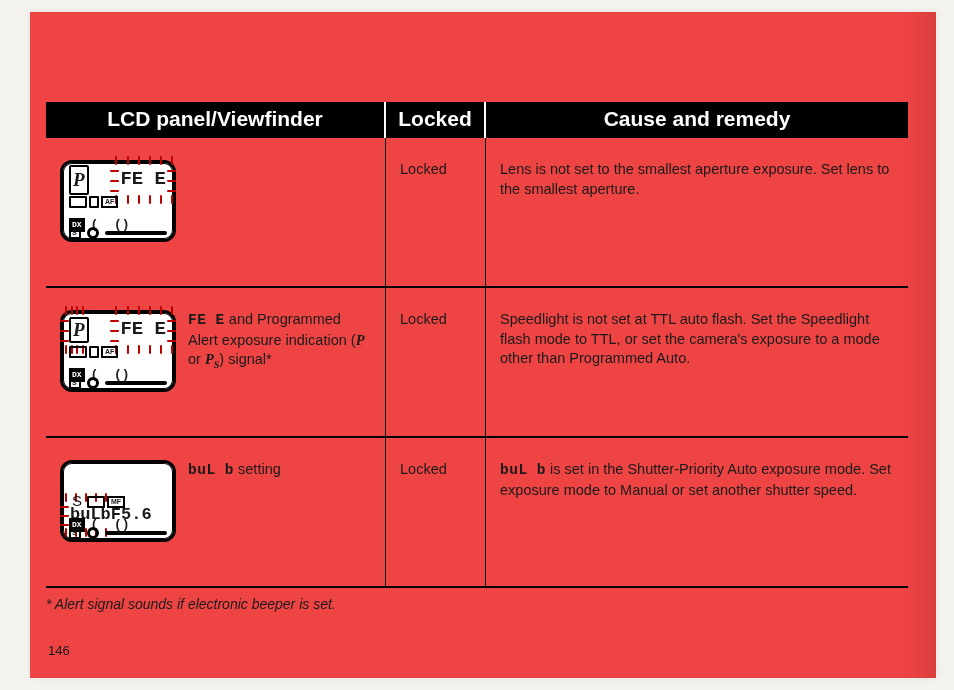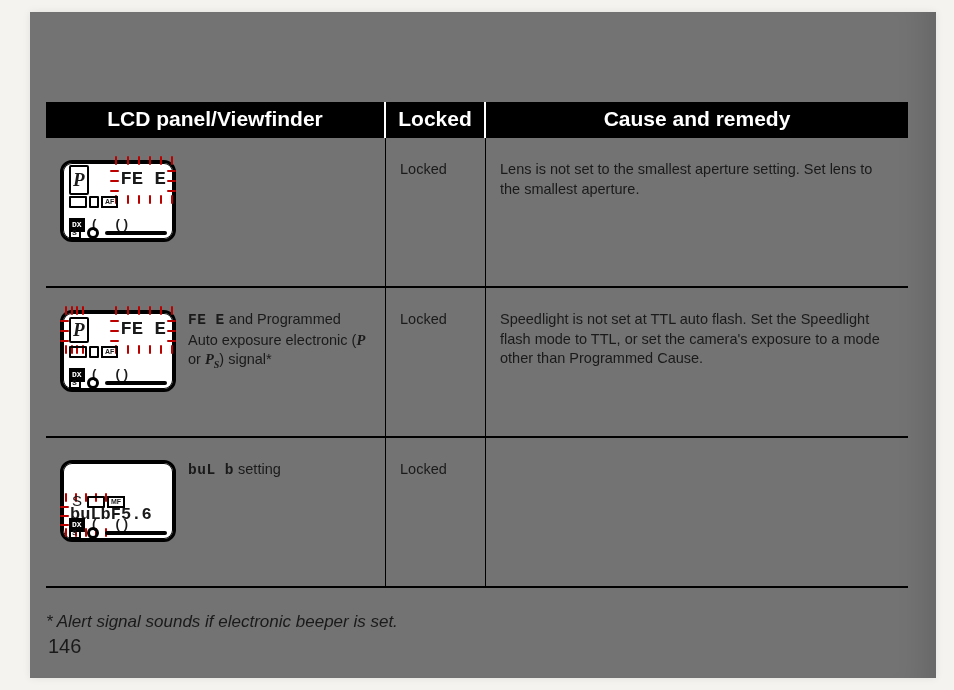--- a/index.html
+++ b/index.html
@@ -11,21 +11,21 @@
     background: #f5f3f0;
     font-family: Helvetica, Arial, sans-serif;
     color: #1a1a1a;
     position: relative;
     overflow: hidden;
   }
   
   .page {
     position: absolute;
     left: 30px; right: 18px; top: 12px; bottom: 12px;
-    background: #737373;
+    background: #ef4444;
     box-shadow: 0 0 8px rgba(0,0,0,.08), inset -35px 0 30px -25px rgba(0,0,0,.12);
     padding: 0;
   }
   .content {
     position: absolute;
     left: 16px; right: 28px; top: 90px; bottom: 30px;
   }
   
   .hdr {
     display: flex;
@@ -57,29 +57,29 @@
     display: flex;
     gap: 12px;
     align-items: flex-start;
     border-right: 1px solid #000;
   }
   .cell-b { width: 100px; border-right: 1px solid #000; }
   .cell-c { flex: 1; }
   .lcd-text { font-family: "Courier New", monospace; font-weight: 700; letter-spacing: 0.5px; }
   .ital-serif { font-family: Georgia, "Times New Roman", serif; font-style: italic; font-weight: 700; }
   .footnote {
-    margin-top: 24px;
+    margin-top: 8px;
     font-style: italic;
-    font-size: 17px;
+    font-size: 14px;
   }
   .pagenum {
     position: absolute;
     left: 2px;
     bottom: -10px;
-    font-size: 20px;
+    font-size: 13px;
   }
   
   .icon {
     width: 116px; height: 82px;   
     position: relative;
     border: 3px solid #000;
     border-radius: 12px;
     flex-shrink: 0;
     background: #fff;
     box-shadow: 0 0 0 1px #000 inset;
@@ -206,21 +206,21 @@
             </div>
             <div class="bot" style="top:auto; bottom:-1px; left:6px; right:6px; position:absolute; height:14px;">
               <span class="sbox"></span>
               <span class="dot"></span>
               <span class="dash"></span>
             </div>
           </div>
 
         </div>
         <div class="cell cell-b">Locked</div>
-        <div class="cell cell-c">Lens is not set to the smallest aperture setting. Set lens to the smallest aperture.</div>
+        <div class="cell cell-c">Lens is not set to the smallest aperture exposure. Set lens to the smallest aperture.</div>
       </div>
 
       <div class="row">
         <div class="cell cell-a">
           <div class="icon">
             <div class="top">
               <span class="blink-wrap">
                 <span class="left-sym">P</span>
                 <span class="rays h">
                     <span></span>
@@ -279,25 +279,25 @@
               <span class="dx">DX</span>
               <span>(&nbsp;&nbsp;()</span>
             </div>
             <div class="bot" style="top:auto; bottom:-1px; left:6px; right:6px; position:absolute; height:14px;">
               <span class="sbox"></span>
               <span class="dot"></span>
               <span class="dash"></span>
             </div>
           </div>
           <div>
-            <span class="lcd-text">FE E</span><span> and Programmed Auto exposure electronic (</span><span class="ital-serif">P</span><span> or </span><span class="ital-serif">P</span><sub class="ital-serif" style="font-size:10px;">S</sub><span>) signal*</span>
+            <span class="lcd-text">FE E</span><span> and Programmed Alert exposure indication (</span><span class="ital-serif">P</span><span> or </span><span class="ital-serif">P</span><sub class="ital-serif" style="font-size:10px;">S</sub><span>) signal*</span>
           </div>
         </div>
         <div class="cell cell-b">Locked</div>
-        <div class="cell cell-c">Speedlight is not set at TTL auto flash. Set the Speedlight flash mode to TTL, or set the camera's exposure to a mode other than Programmed Cause.</div>
+        <div class="cell cell-c">Speedlight is not set at TTL auto flash. Set the Speedlight flash mode to TTL, or set the camera's exposure to a mode other than Programmed Auto.</div>
       </div>
 
       <div class="row">
         <div class="cell cell-a">
           <div class="icon">
             <div class="top" style="justify-content:flex-start; gap:0;margin-top:35px;">
               <span class="blink-wrap">
                 <span class="read" style="font-size:17px;">buLbF5.6</span>
                 <span class="rays h" style="right:45%;">
                     <span></span>
@@ -333,20 +333,23 @@
               <span class="sbox"></span>
               <span class="dot"></span>
               <span class="dash"></span>
             </div>
           </div>
           <div>
             <span class="lcd-text">buL b</span><span> setting</span>
           </div>
         </div>
         <div class="cell cell-b">Locked</div>
+        <div class="cell cell-c">
+          <span class="lcd-text">buL b</span><span> is set in the Shutter-Priority Auto exposure mode. Set exposure mode to Manual or set another shutter speed.</span>
+        </div>
       </div>
 
     </div>
 
     <div class="footnote">* Alert signal sounds if electronic beeper is set.</div>
     <div class="pagenum">146</div>
 
   </div>
 </div>
 

